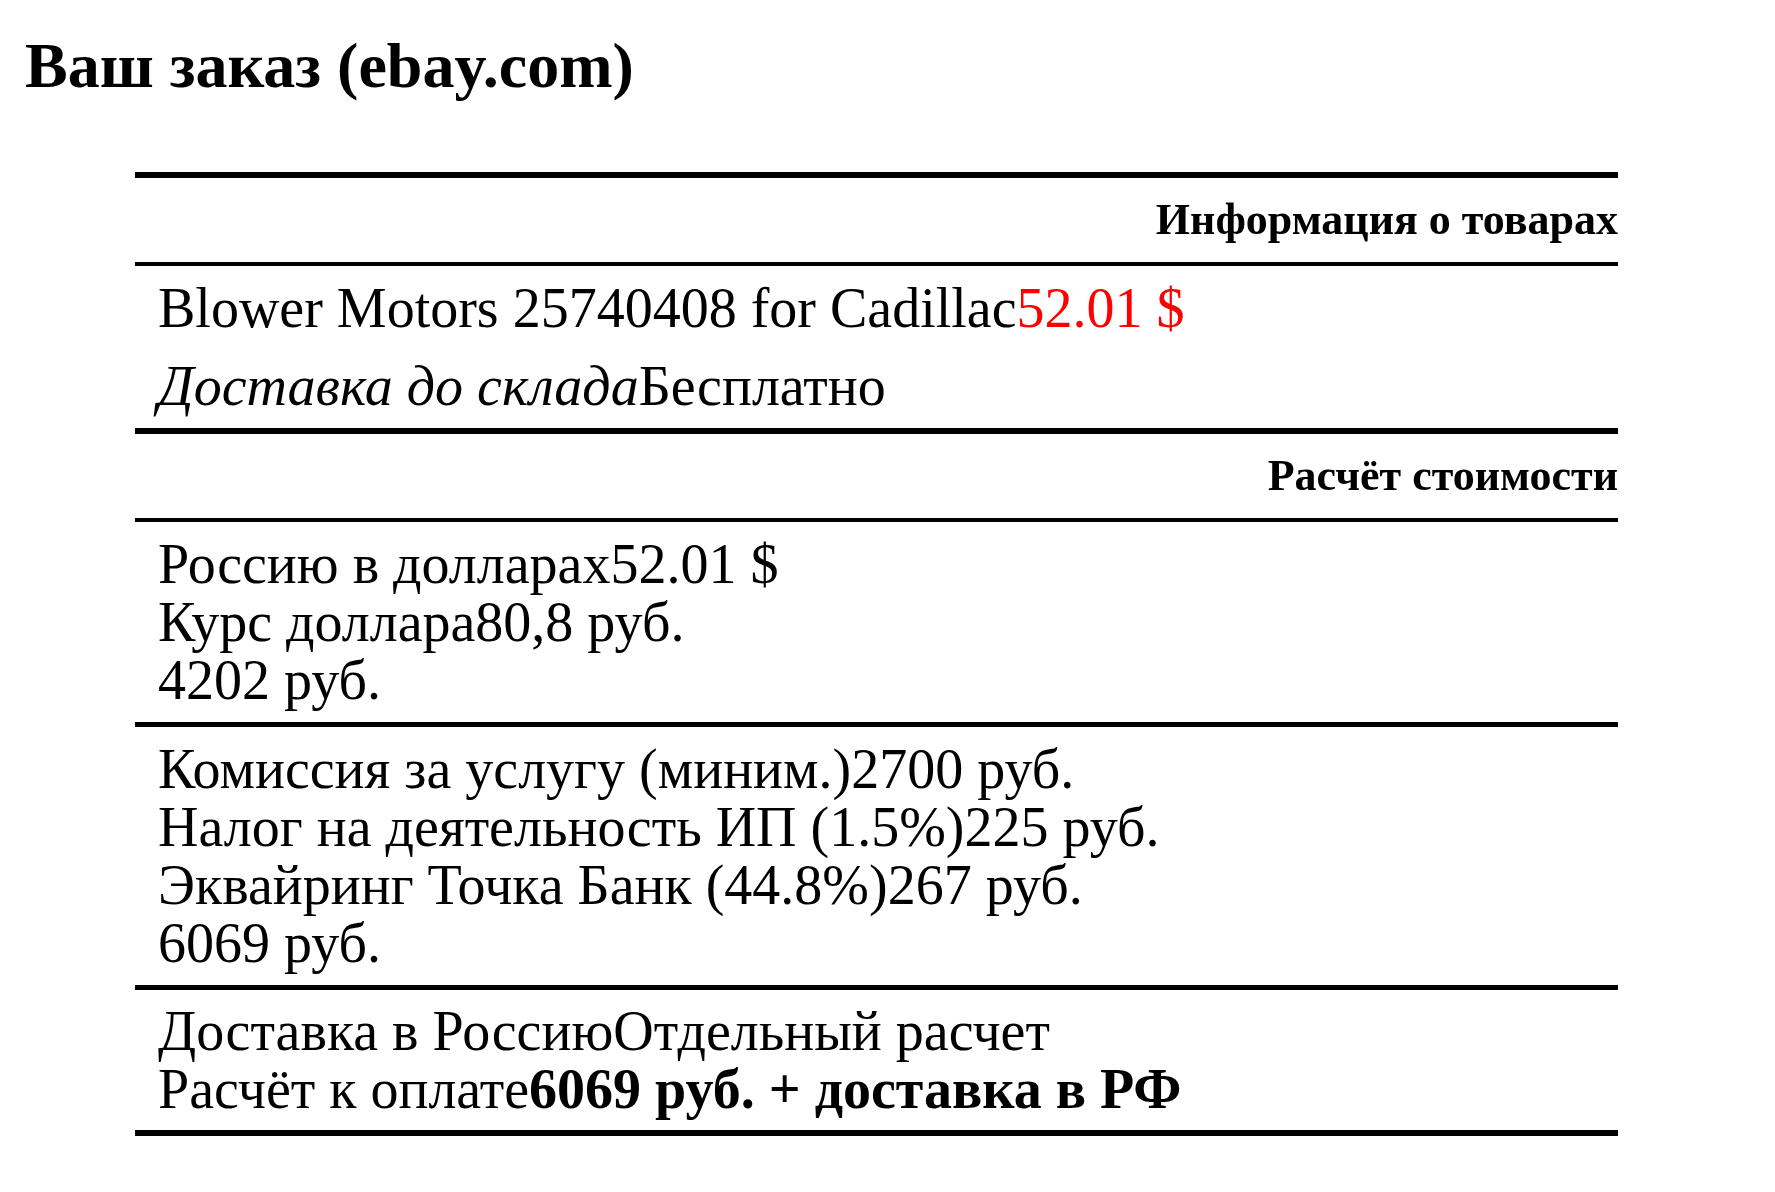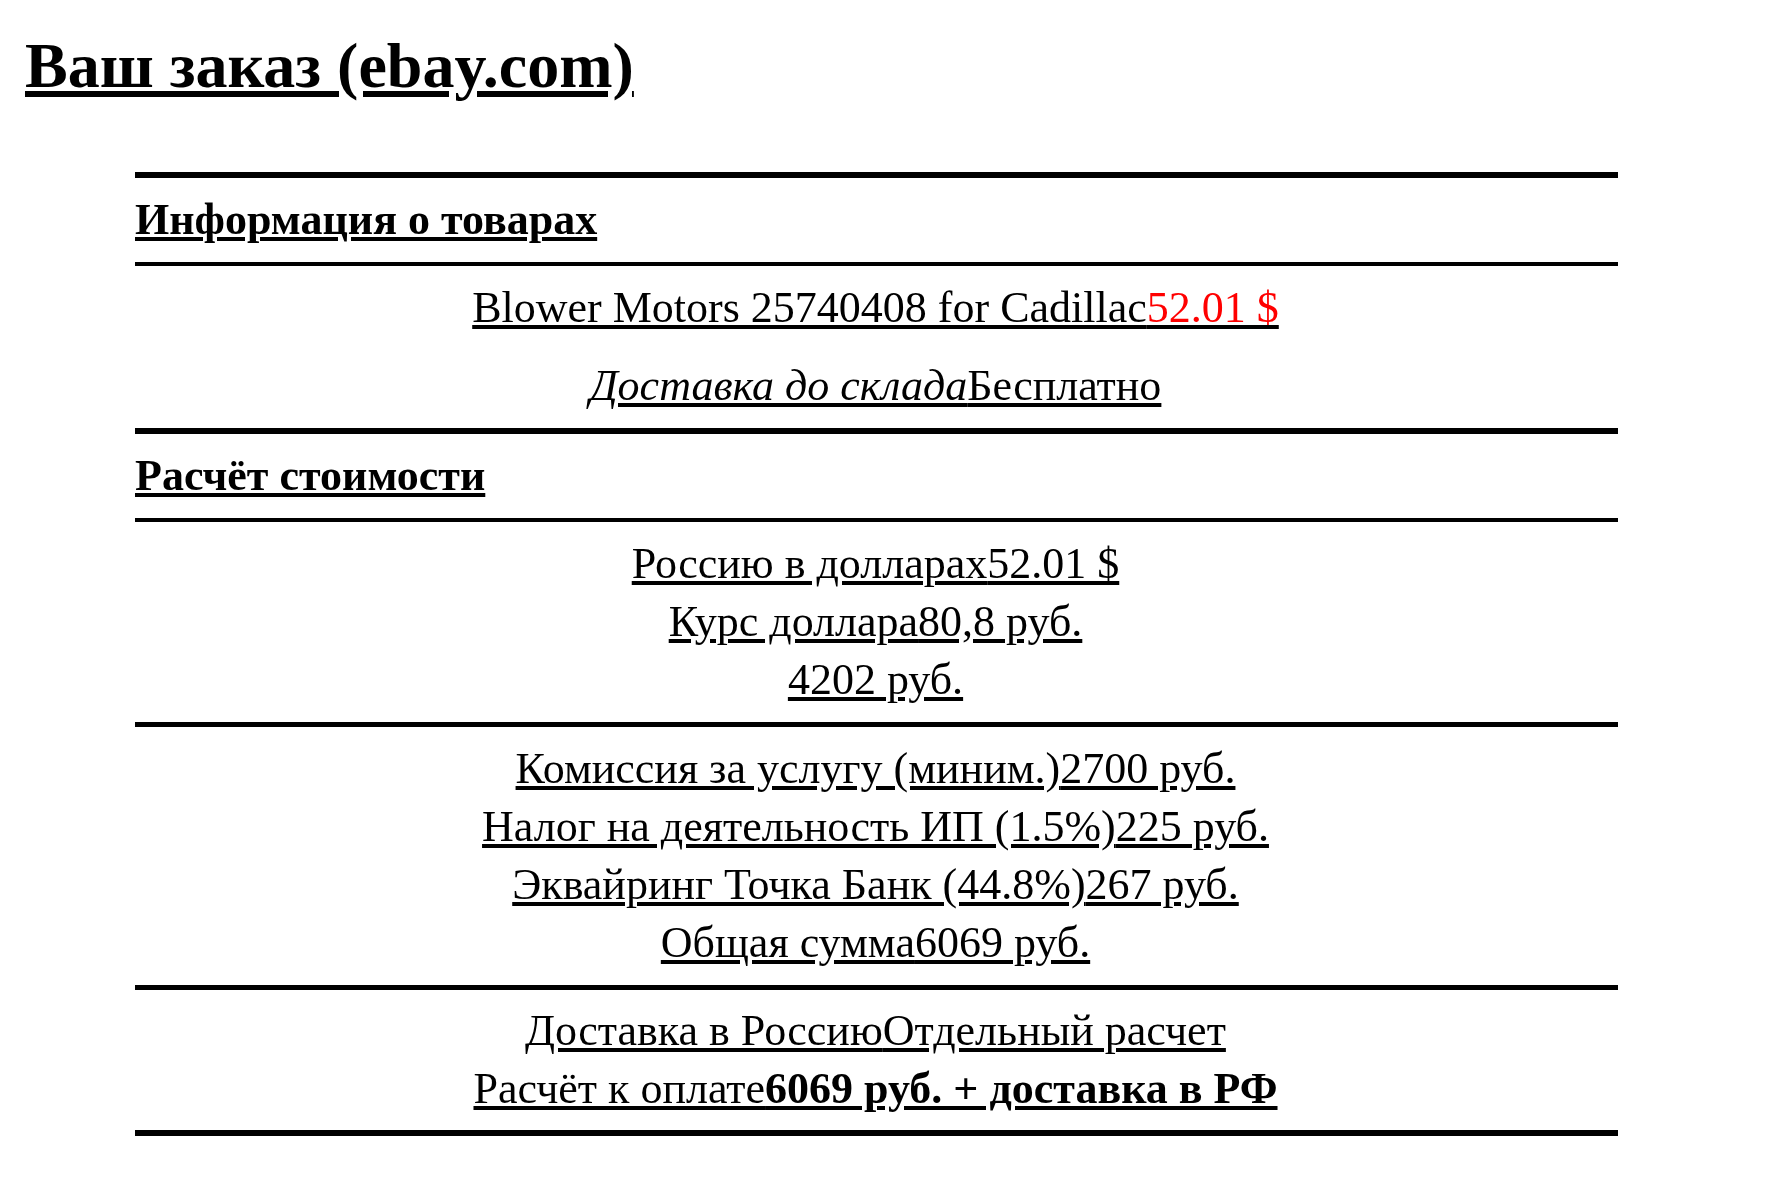--- a/index.html
+++ b/index.html
@@ -12,60 +12,59 @@
   body{
     font-family:"Liberation Serif","DejaVu Serif",serif;
     color:var(--ink);
   }
   .page{
     position:relative;
     width:1775px;
     height:1192px;
     background:var(--paper);
     overflow:hidden;
-    text-decoration:underline;
   }
   .page-title{
     padding:28px 0 0 25px;
     font-size:64px;
     line-height:76px;
     font-weight:700;
     letter-spacing:0;
   }
   .order-table{
     margin:68px 0 0 135px;
     width:1483px;
     border-top:6px solid var(--ink);
     border-bottom:6px solid var(--ink);
   }
   .sec-header{
-    text-align:left;
+    text-align:right;
     font-weight:700;
     font-size:44px;
     line-height:58px;
     padding:13px 0;
     border-bottom:4px solid var(--ink);
   }
   .row-group{
     padding:13px 0;
   }
   .row-group.divider-thick{
     border-bottom:6px solid var(--ink);
   }
   .row-group.divider-mid{
     border-bottom:5px solid var(--ink);
   }
   .row-group.last{
     padding:12px 0;
   }
   .row{
     display:flex;
-    justify-content:center;
+    justify-content:flex-start;
     align-items:baseline;
-    font-size:44px;
+    font-size:56px;
     line-height:58px;
     padding:0 25px 0 23px;
   }
   .row .label{text-align:left;}
   .row .value{text-align:right;white-space:nowrap;}
   .italic{font-style:italic;margin-top:20px;}
   .bold{font-weight:700;}
   .red{color:var(--price-red);}
 </style>
 </head>
@@ -113,21 +112,20 @@
       </div>
       <div class="row">
         <span class="label">Налог на деятельность ИП (1.5%)</span>
         <span class="value">225 руб.</span>
       </div>
       <div class="row">
         <span class="label">Эквайринг Точка Банк (44.8%)</span>
         <span class="value">267 руб.</span>
       </div>
       <div class="row">
-        <span class="label">Общая сумма</span>
         <span class="value">6069 руб.</span>
       </div>
     </div>
 
     <div class="row-group last">
       <div class="row">
         <span class="label">Доставка в Россию</span>
         <span class="value">Отдельный расчет</span>
       </div>
       <div class="row">

